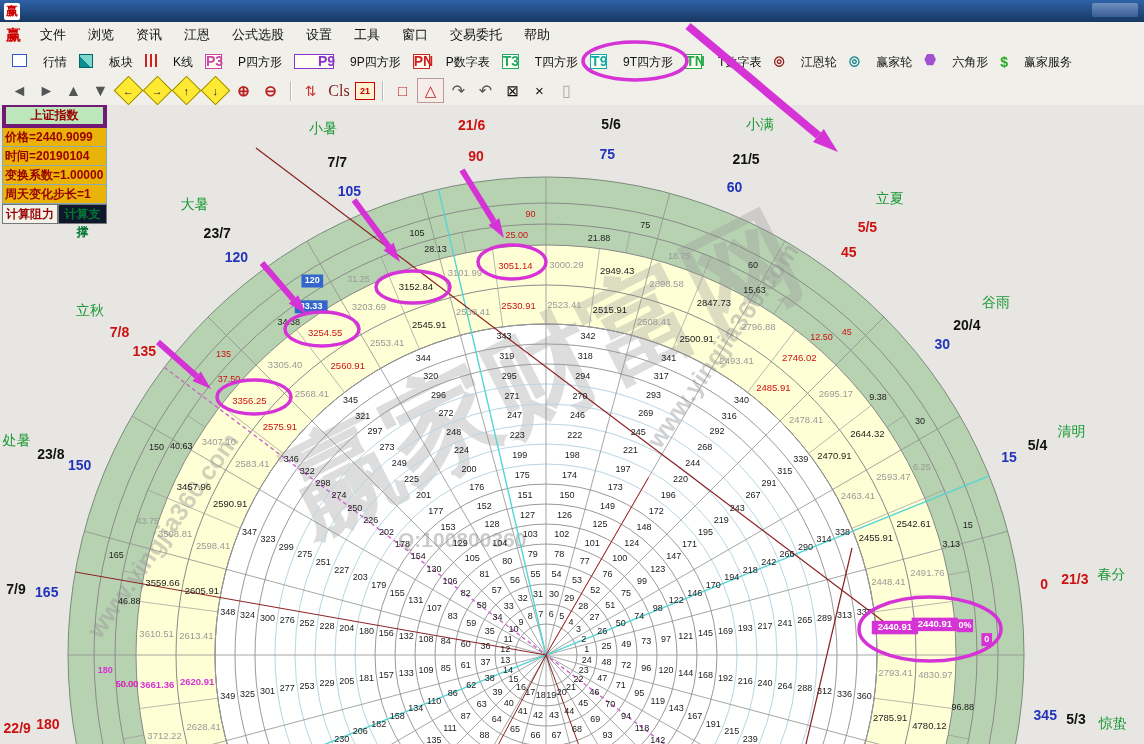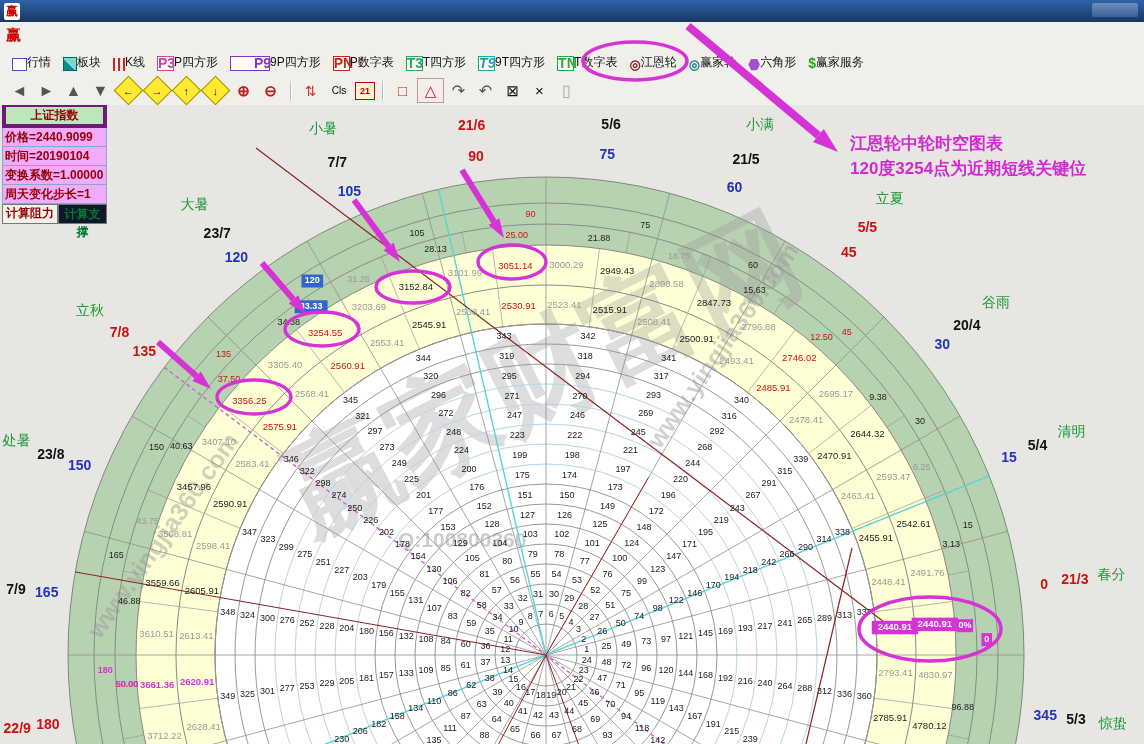--- a/index.html
+++ b/index.html
@@ -14,21 +14,21 @@
   .tbtns{position:absolute;right:6px;top:3px;width:46px;height:14px;
     background:linear-gradient(#6f8fbf,#3a5f96);border-radius:2px;}
   
   .menubar{position:absolute;left:0;top:22px;right:0;height:26px;background:#f0efe9;
     border-bottom:1px solid #d4d2ca;display:flex;align-items:center;font-size:13px;color:#111;}
   .mlogo{color:#c00;font-weight:bold;font-size:15px;padding:0 8px 0 6px;}
   .mitem{padding:0 11px;cursor:default;}
   
   .toolbar1{position:absolute;left:0;top:48px;right:0;height:28px;background:#f0efe9;
     border-bottom:1px solid #d4d2ca;display:flex;align-items:center;font-size:12px;color:#111;padding-left:6px;}
-  .t1item{display:flex;align-items:flex-end;margin:0 6px;gap:0;white-space:nowrap;}
+  .t1item{display:flex;align-items:flex-start;margin:0 6px;gap:16px;white-space:nowrap;}
   .badge{display:inline-block;width:15px;height:13px;line-height:13px;text-align:center;
     font-size:14px;font-weight:bold;border:1px solid;background:#fffef2;}
   .icon-grid{width:13px;height:11px;border:1px solid #3355cc;
     background:linear-gradient(#fff,#fff),repeating-linear-gradient(0deg,#3355cc 0 1px,#e8f0ff 1px 4px);}
   .icon-blocks{width:12px;height:12px;background:
     linear-gradient(45deg,#0e8f8f 45%,#7fd8d0 45%);border:1px solid #066;}
   .icon-kline{width:12px;height:13px;background:repeating-linear-gradient(90deg,#c22 0 2px,#f0efe9 2px 5px);}
   .icon-target{font-size:13px;font-weight:bold;line-height:13px;}
   .icon-hex{width:12px;height:12px;background:#a050d0;
     clip-path:polygon(25% 3%,75% 3%,98% 50%,75% 97%,25% 97%,2% 50%);}
@@ -36,55 +36,56 @@
   
   .toolbar2{position:absolute;left:0;top:76px;right:0;height:29px;background:#f0efe9;
     border-bottom:1px solid #c8c6bf;display:flex;align-items:center;padding-left:6px;}
   .d2{width:25px;height:23px;display:flex;align-items:center;justify-content:center;
     font-size:16px;color:#3a3a3a;margin:0 1px;}
   .d2.navg{color:#555;}
   .d2.dia{width:19px;height:19px;background:#ffe933;border:1px solid #998800;
     transform:rotate(45deg);margin:0 4px;}
   .d2.dia>span{transform:rotate(-45deg);font-size:11px;font-weight:bold;color:#223;}
   .d2.mag{color:#b22;font-size:15px;font-weight:bold;}
-  .d2.txt{font-size:10px;color:#000000;width:28px;}
+  .d2.txt{font-size:16px;color:#7f1d1d;width:28px;font-family:Liberation Serif, serif;}
   .d2.cal{width:18px;height:16px;background:#fff3cf;border:1px solid #c00;color:#c00;
     font-size:9px;font-weight:bold;}
   .d2.updown{color:#c33;font-size:14px;}
   .d2.shape{color:#b22;font-size:15px;}
   .d2.sel{border:1px solid #b99;background:#f6ece9;}
   .d2.dark{color:#111;font-size:15px;}
   .d2.dis{color:#aaa;}
   .sep2{width:1px;height:20px;background:#bbb;box-shadow:1px 0 0 #fff;margin:0 6px;}
   
   .chart{position:absolute;left:0;top:105px;width:1144px;height:639px;background:#e7e6e3;overflow:hidden;}
   .panel{position:absolute;left:2px;top:-2px;width:105px;font-size:12px;z-index:30;}
   .phead{background:#bce6bc;color:#990000;font-weight:bold;text-align:center;
     border:4px solid #701a75;height:17px;line-height:17px;}
-  .prow{background:#f0abfc;color:#990000;border:1px solid #8ab;border-top:none;
+  .prow{background:#eab308;color:#990000;border:1px solid #8ab;border-top:none;
     height:18px;line-height:18px;padding-left:2px;white-space:nowrap;overflow:hidden;font-weight:bold;}
   .pbtns{display:flex;}
   .pbtn{height:18px;line-height:18px;text-align:center;border:1px solid #777;font-weight:bold;}
-  .pbtn.b1{flex:1.15;background:#f2f1ea;color:#990000;font-family:Liberation Mono, monospace;}
+  .pbtn.b1{flex:1.15;background:#f2f1ea;color:#990000;}
   .pbtn.b2{flex:1;background:#0f172a;color:#073;}
   .annot{position:absolute;left:850px;top:26px;z-index:35;color:#d22ad2;
     font-size:17px;font-weight:bold;line-height:25px;white-space:nowrap;}
   #wheel{position:absolute;left:0;top:0;}
   #overlay{position:absolute;left:0;top:0;z-index:50;pointer-events:none;}
 </style>
 </head>
 <body>
 
 <div class="win">
   <div class="titlebar">
     <span class="tlogo">赢</span>
     <span class="tbtns"></span>
   </div>
   <div class="menubar">
     <span class="mlogo">赢</span>
+    <span id="menu-items"><span class="mitem">文件</span><span class="mitem">浏览</span><span class="mitem">资讯</span><span class="mitem">江恩</span><span class="mitem">公式选股</span><span class="mitem">设置</span><span class="mitem">工具</span><span class="mitem">窗口</span><span class="mitem">交易委托</span><span class="mitem">帮助</span></span>
   </div>
   <div class="toolbar1" id="toolbar1">
       <span class="t1item">
         <span class="icon-grid"></span>
         <span>行情</span>
       </span>
       <span class="t1item">
         <span class="icon-blocks"></span>
         <span>板块</span>
       </span>
@@ -102,21 +103,21 @@
       </span>
       <span class="t1item">
         <span class="badge" style="color: rgb(204, 34, 34); border-color: rgb(204, 34, 34);">PN</span>
         <span>P数字表</span>
       </span>
       <span class="t1item">
         <span class="badge" style="color: rgb(34, 170, 102); border-color: rgb(34, 170, 102);">T3</span>
         <span>T四方形</span>
       </span>
       <span class="t1item">
-        <span class="badge" style="color: rgb(17, 170, 170); border-color: rgb(17, 170, 170); font-style: italic;">T9</span>
+        <span class="badge" style="color: rgb(17, 170, 170); border-color: rgb(17, 170, 170);">T9</span>
         <span>9T四方形</span>
       </span>
       <span class="t1item">
         <span class="badge" style="color: rgb(34, 170, 68); border-color: rgb(34, 170, 68);">TN</span>
         <span>T数字表</span>
       </span>
       <span class="t1item">
         <span class="icon-target" style="color: rgb(139, 26, 26);">◎</span>
         <span>江恩轮</span>
       </span>
@@ -856,24 +857,20 @@
           <div class="prow">价格=2440.9099</div>
           <div class="prow">时间=20190104</div>
           <div class="prow">变换系数=1.00000</div>
           <div class="prow">周天变化步长=1</div>
         </div>
       <div class="pbtns" id="panel-btns">
           <div class="pbtn b1">计算阻力</div>
           <div class="pbtn b2">计算支撑</div>
         </div>
     </div>
-    <div class="annot">
-      <div>江恩轮中轮时空图表</div>
-      <div>120度3254点为近期短线关键位</div>
-    </div>
   </div>
   <svg id="overlay" width="1144" height="744">
       <ellipse cx="635" cy="61" rx="52" ry="19" fill="none" stroke="#d633d6" stroke-width="3.5"></ellipse>
       <ellipse cx="512" cy="262" rx="34" ry="17" fill="none" stroke="#d633d6" stroke-width="3.5"></ellipse>
       <ellipse cx="413" cy="287" rx="37" ry="16" fill="none" stroke="#d633d6" stroke-width="3.5"></ellipse>
       <ellipse cx="322" cy="329" rx="37" ry="17" fill="none" stroke="#d633d6" stroke-width="3.5"></ellipse>
       <ellipse cx="254" cy="397" rx="37" ry="17" fill="none" stroke="#d633d6" stroke-width="3.5"></ellipse>
       <ellipse cx="930" cy="629" rx="71" ry="32" fill="none" stroke="#d633d6" stroke-width="3.5"></ellipse>
       <line x1="688" y1="26" x2="818.397955461386" y2="135.5342825875642" stroke="#d633d6" stroke-width="8"></line>
       <polygon points="838,152 812.9951419354305,141.96620345179693 823.8007689873415,129.10236172333148" fill="#d633d6"></polygon>

